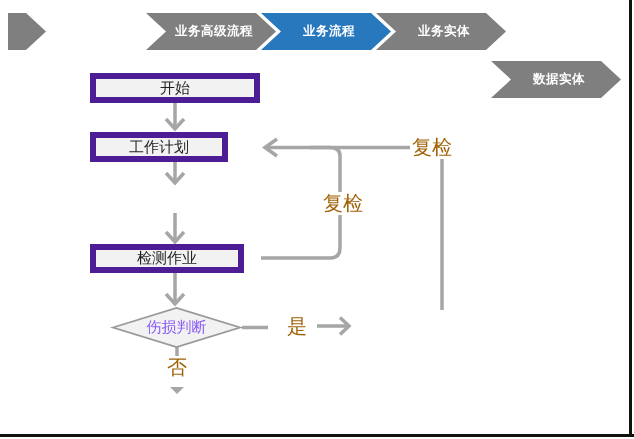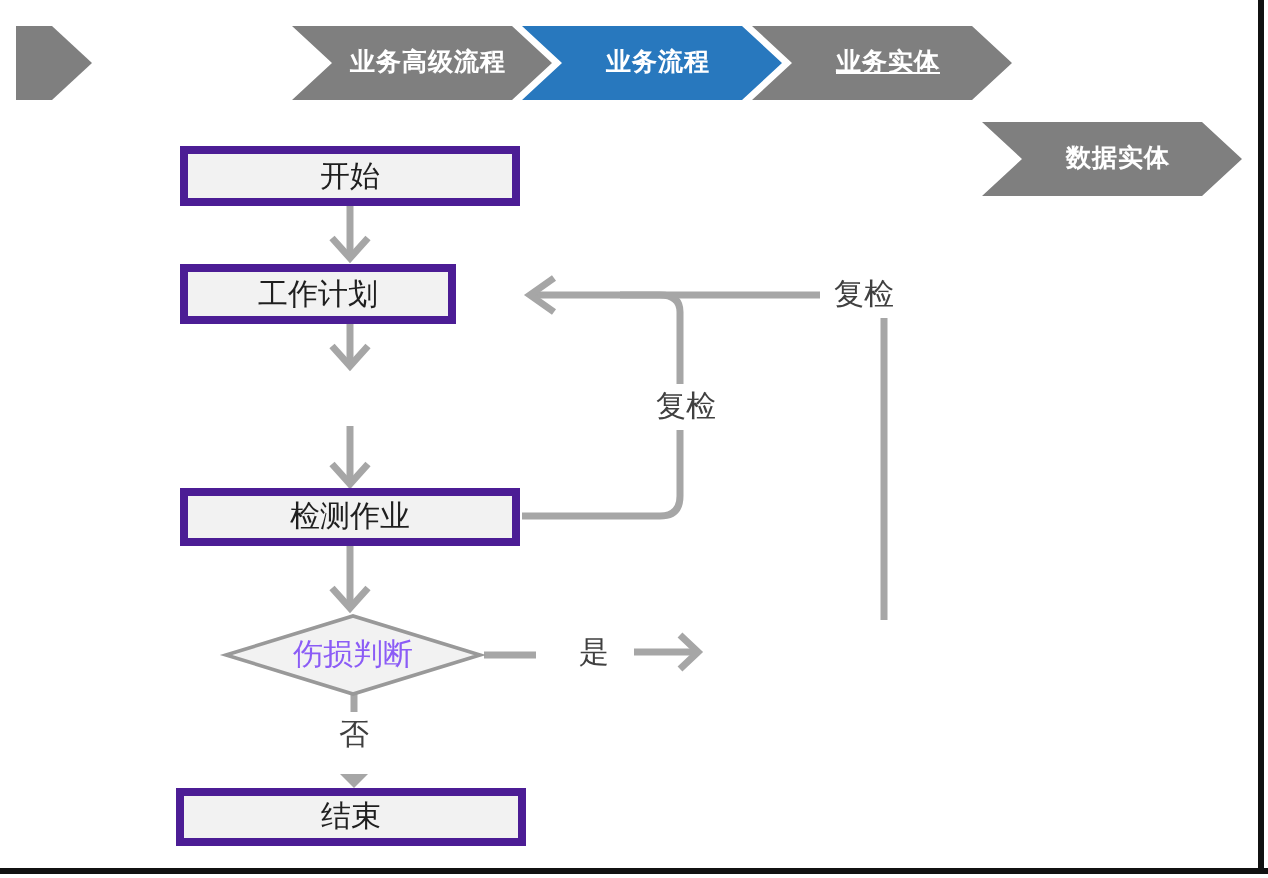--- a/index.html
+++ b/index.html
@@ -26,57 +26,57 @@
   .chev {
     width:130px;
     clip-path: polygon(0 0, calc(100% - 20px) 0, 100% 50%, calc(100% - 20px) 100%, 0 100%, 20px 50%);
     padding-left:6px; box-sizing:border-box;
   }
   .chev.active { background:#2878BE; }
   .chev-tail {
     left:8px; width:38px;
     clip-path: polygon(0 0, calc(100% - 20px) 0, 100% 50%, calc(100% - 20px) 100%, 0 100%);
   }
-  .c1{left:31px;} .c2{left:146px;} .c3{left:261px;} .c4{left:376px;text-decoration:underline;} .c5{left:491px;margin-top:48px;}
+  .c1{left:31px;} .c2{left:146px;} .c3{left:261px;} .c4{left:376px;} .c5{left:491px;margin-top:48px;}
 
   
   svg.connectors { position:absolute; left:0; top:0; z-index:1; }
   .conn { stroke:#A6A6A6; stroke-width:3.5; fill:none; }
   .diamond-shape { fill:#F2F2F2; stroke:#999999; stroke-width:1.8; }
   .tri { fill:#A6A6A6; }
 
   
   .node {
     position:absolute; z-index:2;
     background:#F2F2F2;
-    border:4px solid #4c1d95;
+    border:6px solid #4c1d95;
     box-sizing:border-box;
     display:flex; align-items:center; justify-content:center;
     font-size:15px; color:#1F1F1F;
   }
   .n-start      { left:90px;  top:73px;  width:170px; height:30px; }
   .n-workplan   { left:90px;  top:132px; width:138px; height:30px; }
   .n-workorder  { left:90px;  top:185px; width:170px; height:28px; }
-  .n-inspection { left:90px;  top:244px; width:170px; height:29px; }
+  .n-inspection { left:90px;  top:244px; width:154px; height:29px; }
   .n-end        { left:88px;  top:394px; width:175px; height:29px; }
   .n-repair     { left:352px; top:310px; width:181px; height:28px; }
 
   .diamond-label {
     position:absolute; z-index:2;
     left:113px; top:314px; width:127px; height:26px;
     display:flex; align-items:center; justify-content:center;
     font-size:15px; color:#8b5cf6;
   }
 
   
   .edge-label {
     position:absolute; z-index:3;
     background:#ffffff;
     display:flex; align-items:center; justify-content:center;
-    font-size:15px; color:#404040;font-family:Liberation Serif, serif;
+    font-size:20px; color:#a16207;font-family:Liberation Serif, serif;
   }
   .l-recheck-inner { left:323px; top:192px; width:40px; height:23px; }
   .l-recheck-outer { left:410px; top:136px; width:44px; height:23px; }
   .l-yes           { left:285px; top:315px; width:24px; height:23px; }
   .l-no            { left:165px; top:356px; width:24px; height:23px; }
 </style>
 </head>
 <body>
 
 <div id="canvas">
@@ -147,23 +147,20 @@
   </div>
   <div class="node n-workplan">
     <span>工作计划</span>
   </div>
   <div class="node n-inspection">
     <span>检测作业</span>
   </div>
   <div class="diamond-label">
     <span>伤损判断</span>
   </div>
-  <div class="node n-end">
-    <span>结束</span>
-  </div>
 
   <div class="edge-label l-recheck-inner">复检</div>
   <div class="edge-label l-recheck-outer">复检</div>
   <div class="edge-label l-yes">是</div>
   <div class="edge-label l-no">否</div>
 
   <div class="edge-right"></div>
   <div class="edge-bottom"></div>
 </div>
 

